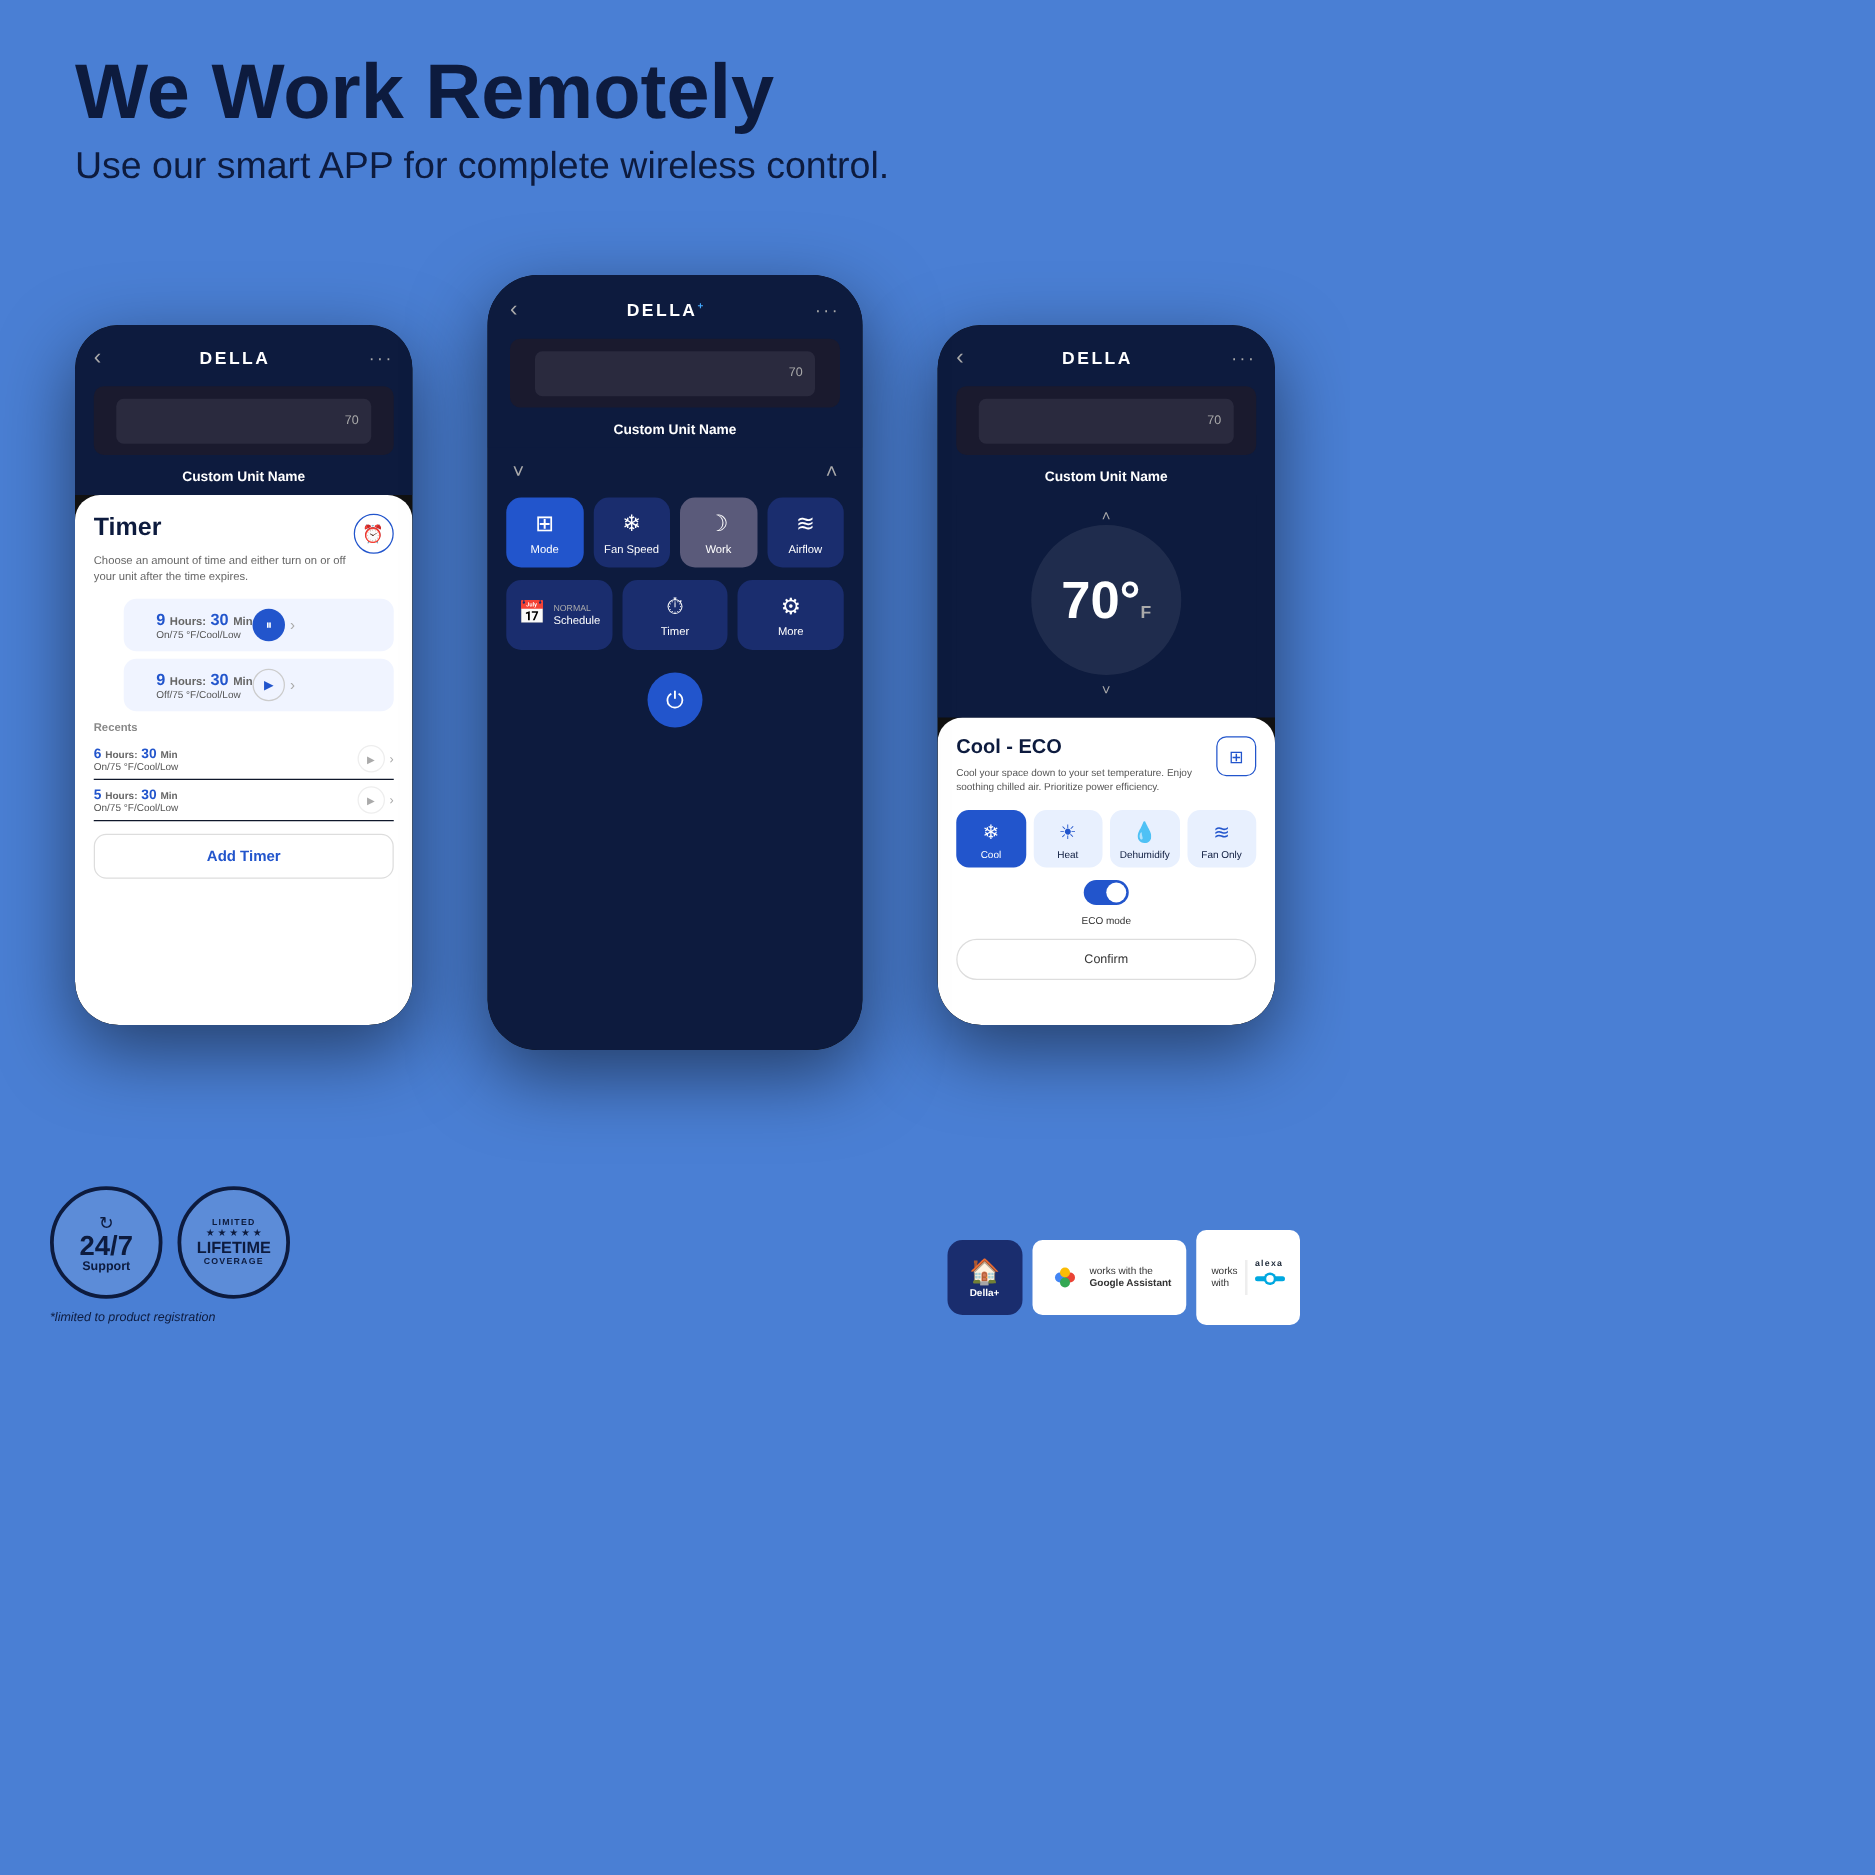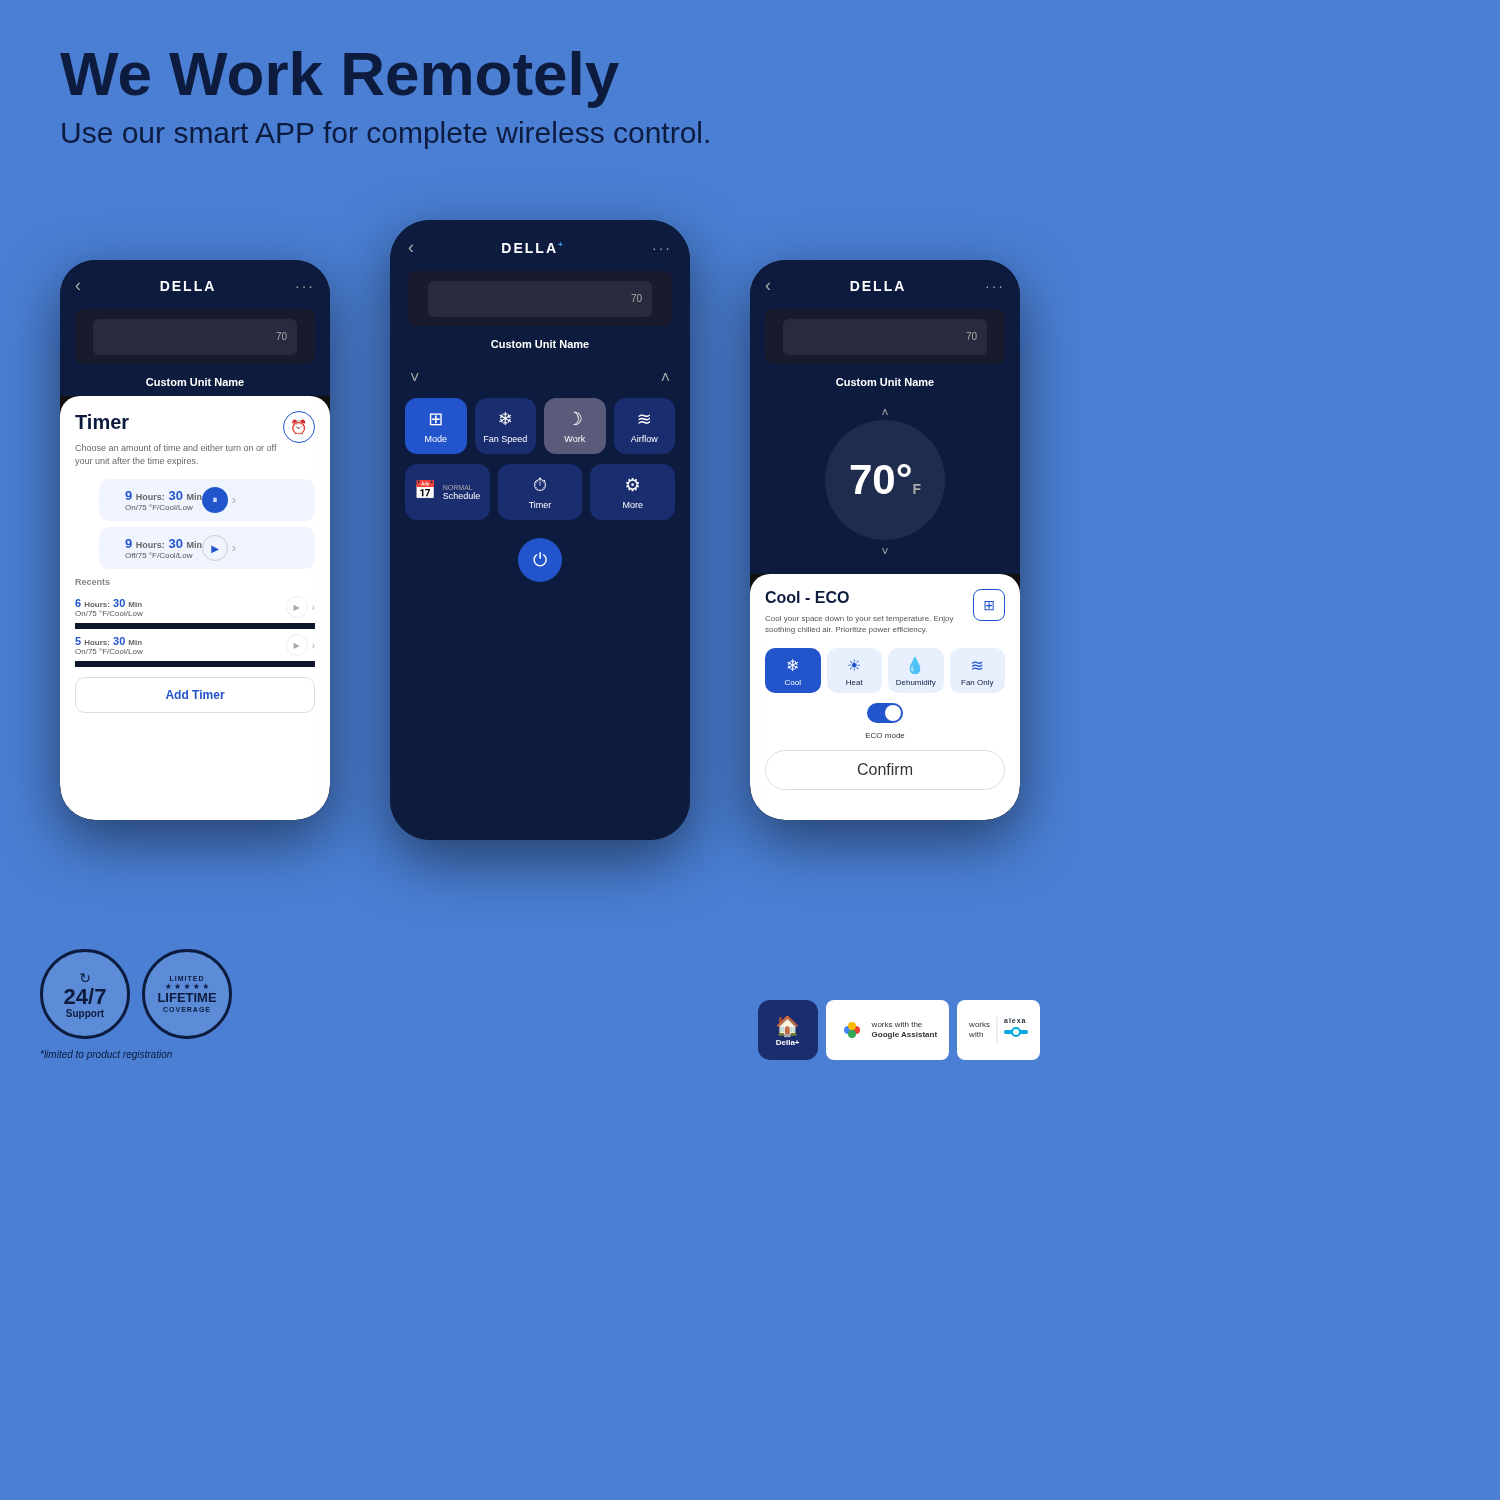--- a/index.html
+++ b/index.html
@@ -219,21 +219,21 @@
       color: #888;
       margin: 8px 0 4px;
       font-weight: 600;
     }
 
     .timer-recent-item {
       display: flex;
       align-items: center;
       justify-content: space-between;
       padding: 5px 0;
-      border-bottom: 6px solid #0f172a;
+      border-bottom: 1px solid #0f172a;
     }
     .timer-recent-info .rec-time {
       font-size: 11px;
       font-weight: 700;
       color: #2255cc;
     }
     .timer-recent-info .rec-time span {
       font-size: 8px;
       color: #666;
     }
@@ -490,21 +490,21 @@
       color: #333;
     }
 
     .confirm-btn {
       width: 100%;
       padding: 10px;
       background: white;
       border: 1px solid #ddd;
       border-radius: 20px;
       text-align: center;
-      font-size: 16px;
+      font-size: 10px;
       color: #333;
       font-weight: 500;
     }
 
     
     .right-temp-display {
       display: flex;
       flex-direction: column;
       align-items: center;
       justify-content: center;
@@ -671,21 +671,21 @@
       line-height: 1.3;
     }
 
     .alexa-badge {
       background: white;
       border-radius: 8px;
       padding: 8px 12px;
       display: flex;
       align-items: center;
       gap: 6px;
-      height: 60px;
+      height: 76px;
     }
     .alexa-text-block {
       font-size: 8px;
       color: #333;
       line-height: 1.3;
     }
 
     
     .timer-clock-icon {
       float: right;

